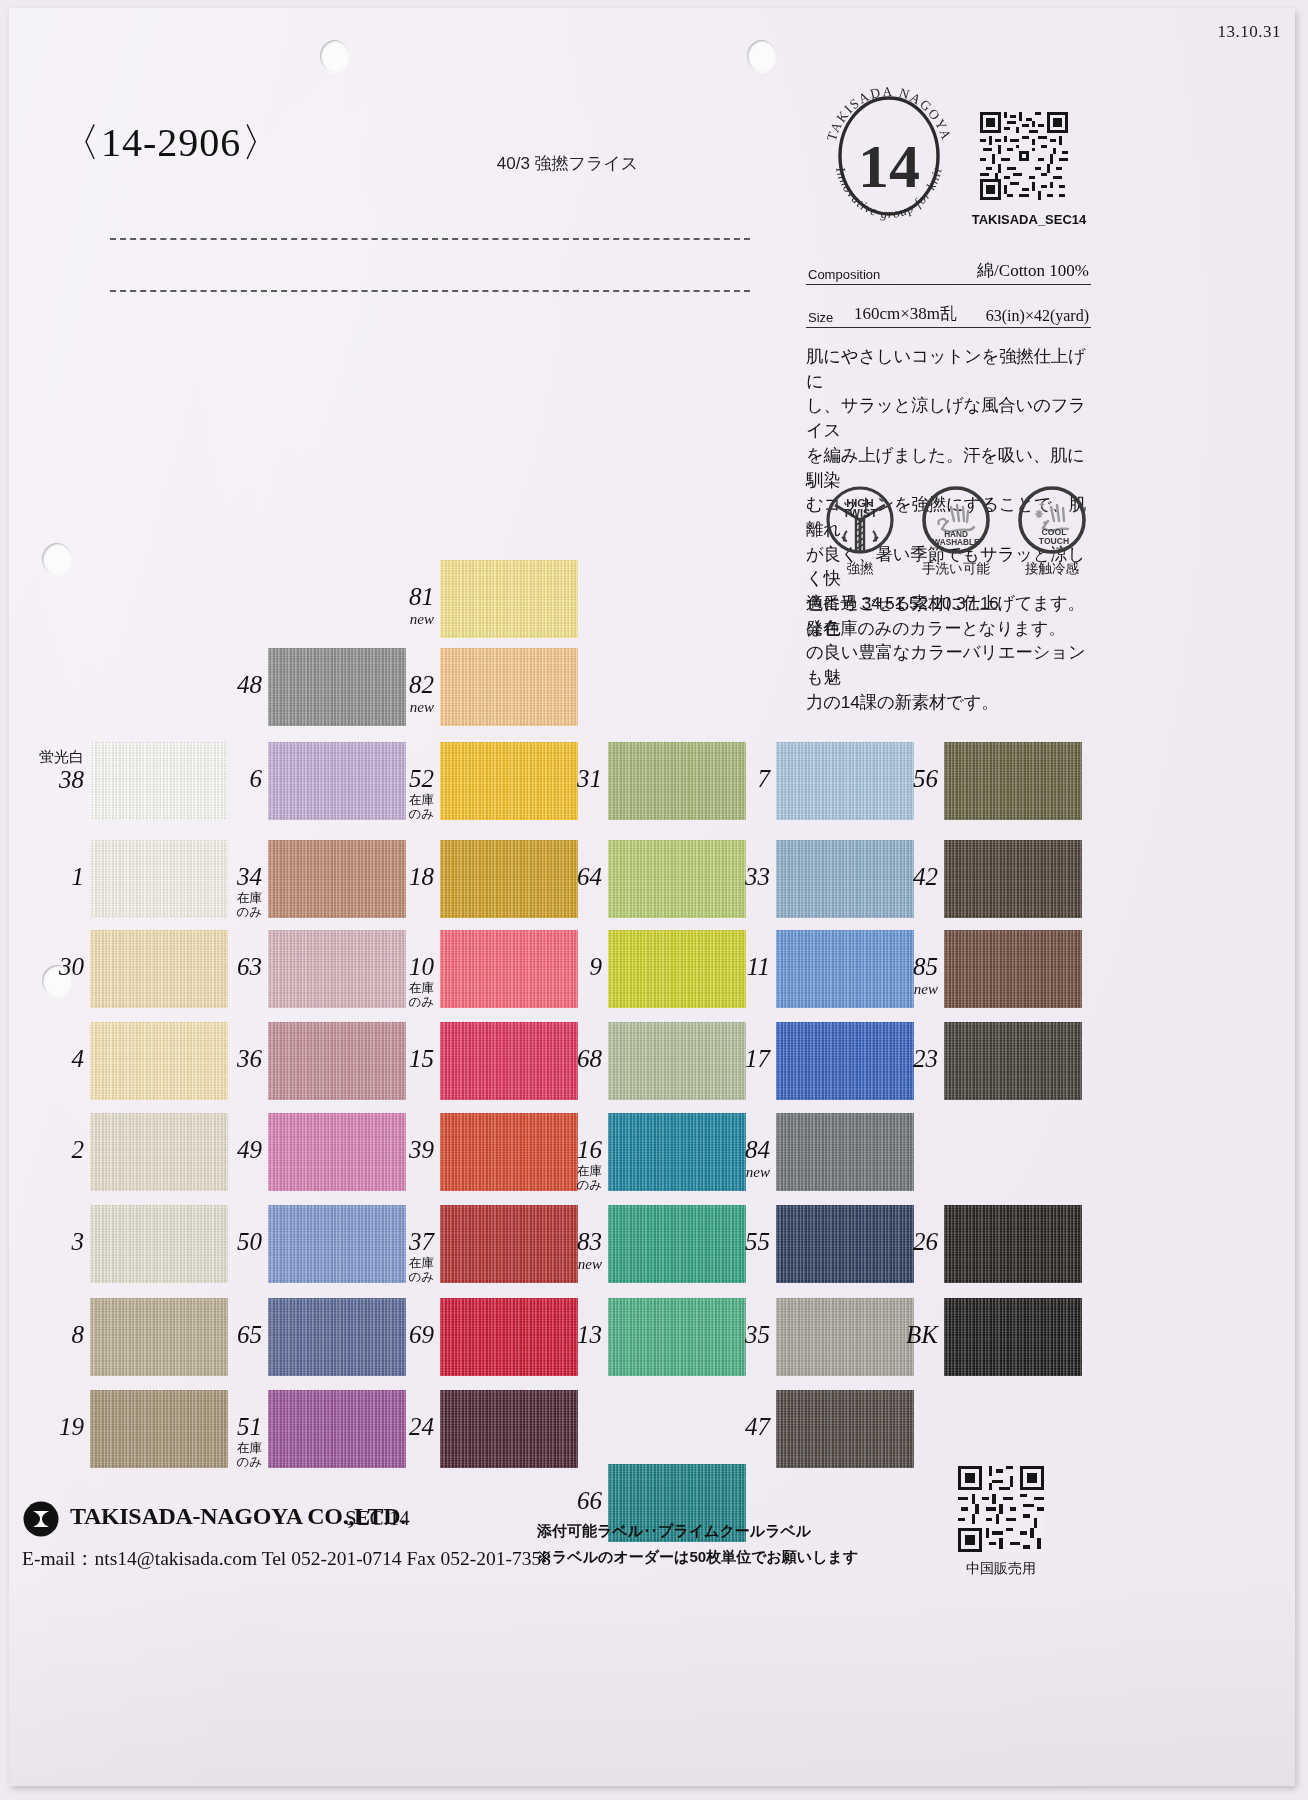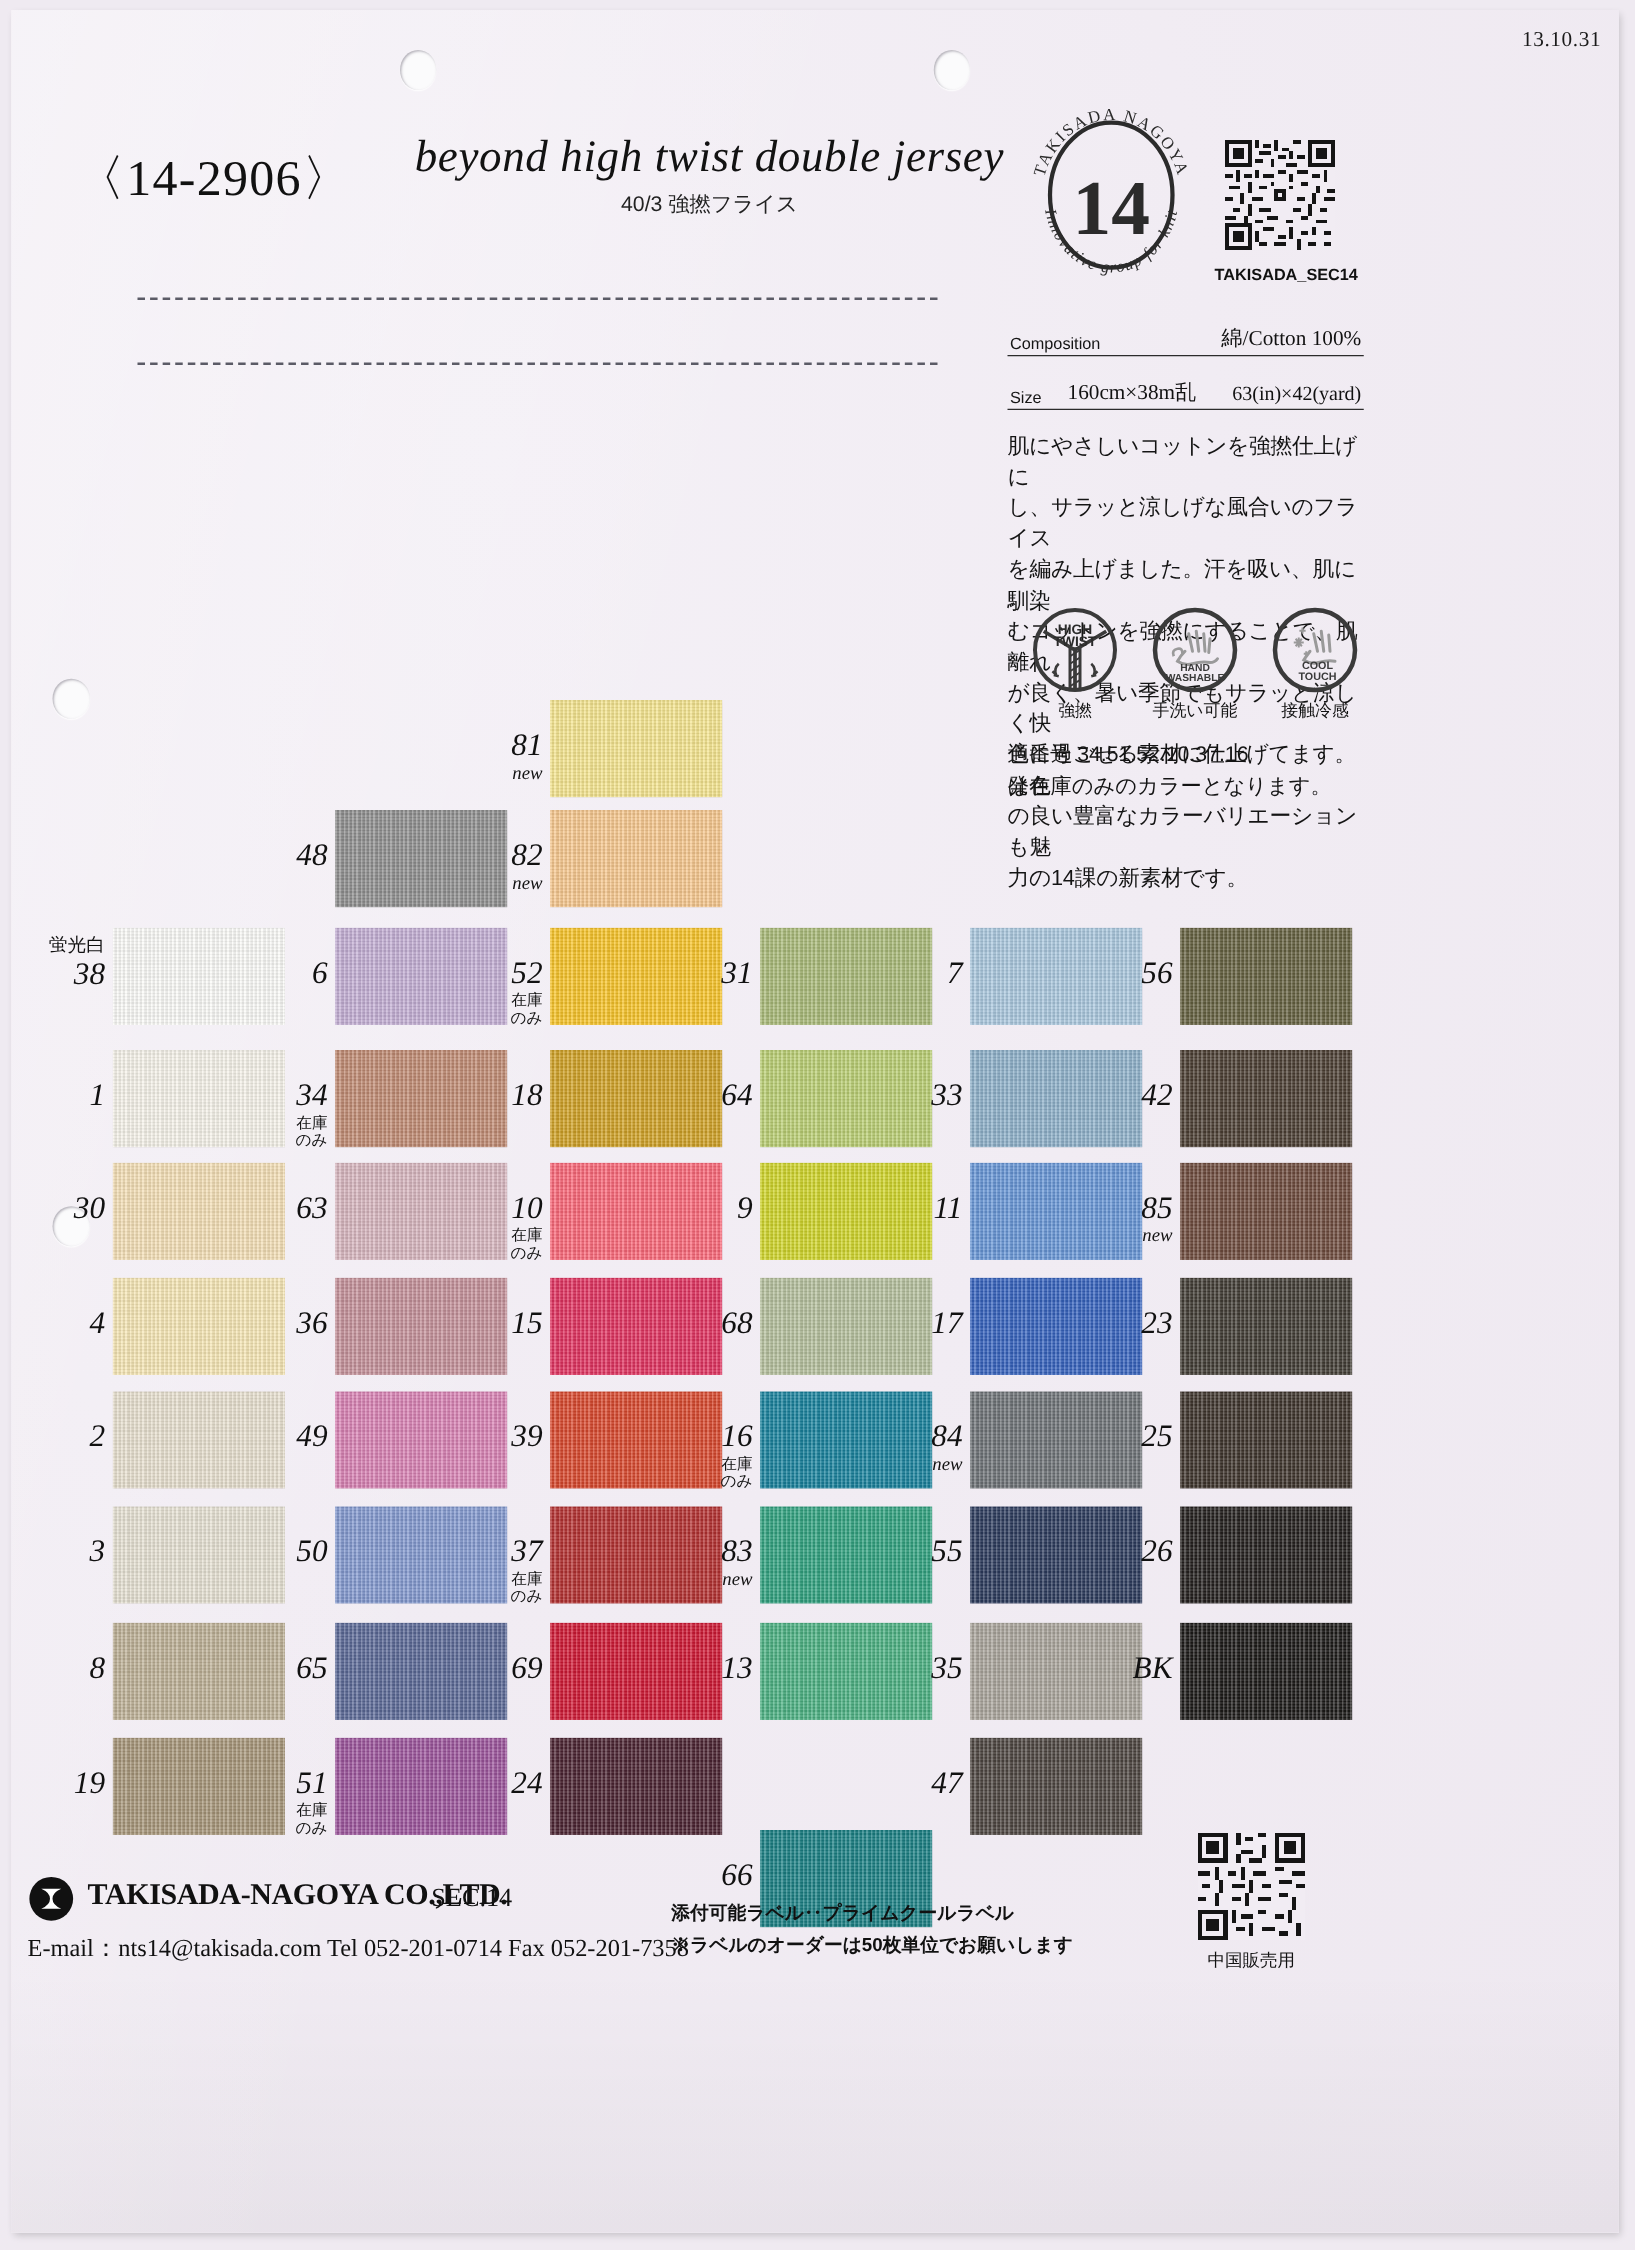--- a/index.html
+++ b/index.html
@@ -147,21 +147,20 @@
 <div class="page">
   <div class="card"></div>
 
   <div class="hole h1"></div>
   <div class="hole h2"></div>
   <div class="hole h3"></div>
   <div class="hole h4"></div>
 
   <div class="date">13.10.31</div>
   <div class="code">〈14-2906〉</div>
-  <div class="title">beyond high twist double jersey</div>
   <div class="subtitle">40/3 強撚フライス</div>
 
   <div class="dashline d1"></div>
   <div class="dashline d2"></div>
 
   <div class="logo-stamp">
     <svg viewBox="0 0 132 140">
       <ellipse cx="66" cy="70" rx="49" ry="58" fill="none" stroke="#2b2b2b" stroke-width="3.4"></ellipse>
       <defs>
         <path id="arcT" d="M 10 74 A 56 64 0 0 1 122 74"></path>
@@ -729,32 +728,20 @@
           <span class="zig-t" style="background: repeating-conic-gradient(from 45deg at 50% 100%, rgb(109, 114, 118) 0deg, rgb(109, 114, 118) 25%, transparent 0deg, transparent 100%) 0% 0% / 8px 5px;"></span>
           <span class="zig-b" style="background: repeating-conic-gradient(from 45deg at 50% 0%, rgb(109, 114, 118) 0deg, rgb(109, 114, 118) 25%, transparent 0deg, transparent 100%) 0% 0% / 8px 5px;"></span>
           <span class="zig-l" style="background: repeating-conic-gradient(from 45deg at 100% 50%, rgb(109, 114, 118) 0deg, rgb(109, 114, 118) 25%, transparent 0deg, transparent 100%) 0% 0% / 5px 8px;"></span>
           <span class="zig-r" style="background: repeating-conic-gradient(from 45deg at 0% 50%, rgb(109, 114, 118) 0deg, rgb(109, 114, 118) 25%, transparent 0deg, transparent 100%) 0% 0% / 5px 8px;"></span>
         </div>
         <div class="lbl">
           <div class="num">84</div>
           <div class="new">new</div>
         </div>
       </div>
-      <div class="cell" style="left: 944px; top: 1113px; width: 140px; height: 80px;">
-        <div class="sw" style="background: rgb(61, 51, 43); mask-image: linear-gradient(rgb(0, 0, 0), rgb(0, 0, 0));">
-          <i></i>
-          <span class="zig-t" style="background: repeating-conic-gradient(from 45deg at 50% 100%, rgb(61, 51, 43) 0deg, rgb(61, 51, 43) 25%, transparent 0deg, transparent 100%) 0% 0% / 8px 5px;"></span>
-          <span class="zig-b" style="background: repeating-conic-gradient(from 45deg at 50% 0%, rgb(61, 51, 43) 0deg, rgb(61, 51, 43) 25%, transparent 0deg, transparent 100%) 0% 0% / 8px 5px;"></span>
-          <span class="zig-l" style="background: repeating-conic-gradient(from 45deg at 100% 50%, rgb(61, 51, 43) 0deg, rgb(61, 51, 43) 25%, transparent 0deg, transparent 100%) 0% 0% / 5px 8px;"></span>
-          <span class="zig-r" style="background: repeating-conic-gradient(from 45deg at 0% 50%, rgb(61, 51, 43) 0deg, rgb(61, 51, 43) 25%, transparent 0deg, transparent 100%) 0% 0% / 5px 8px;"></span>
-        </div>
-        <div class="lbl">
-          <div class="num">25</div>
-        </div>
-      </div>
       <div class="cell" style="left: 90px; top: 1205px; width: 140px; height: 80px;">
         <div class="sw" style="background: rgb(230, 225, 211); mask-image: linear-gradient(rgb(0, 0, 0), rgb(0, 0, 0));">
           <i></i>
           <span class="zig-t" style="background: repeating-conic-gradient(from 45deg at 50% 100%, rgb(230, 225, 211) 0deg, rgb(230, 225, 211) 25%, transparent 0deg, transparent 100%) 0% 0% / 8px 5px;"></span>
           <span class="zig-b" style="background: repeating-conic-gradient(from 45deg at 50% 0%, rgb(230, 225, 211) 0deg, rgb(230, 225, 211) 25%, transparent 0deg, transparent 100%) 0% 0% / 8px 5px;"></span>
           <span class="zig-l" style="background: repeating-conic-gradient(from 45deg at 100% 50%, rgb(230, 225, 211) 0deg, rgb(230, 225, 211) 25%, transparent 0deg, transparent 100%) 0% 0% / 5px 8px;"></span>
           <span class="zig-r" style="background: repeating-conic-gradient(from 45deg at 0% 50%, rgb(230, 225, 211) 0deg, rgb(230, 225, 211) 25%, transparent 0deg, transparent 100%) 0% 0% / 5px 8px;"></span>
         </div>
         <div class="lbl">
           <div class="num">3</div>

